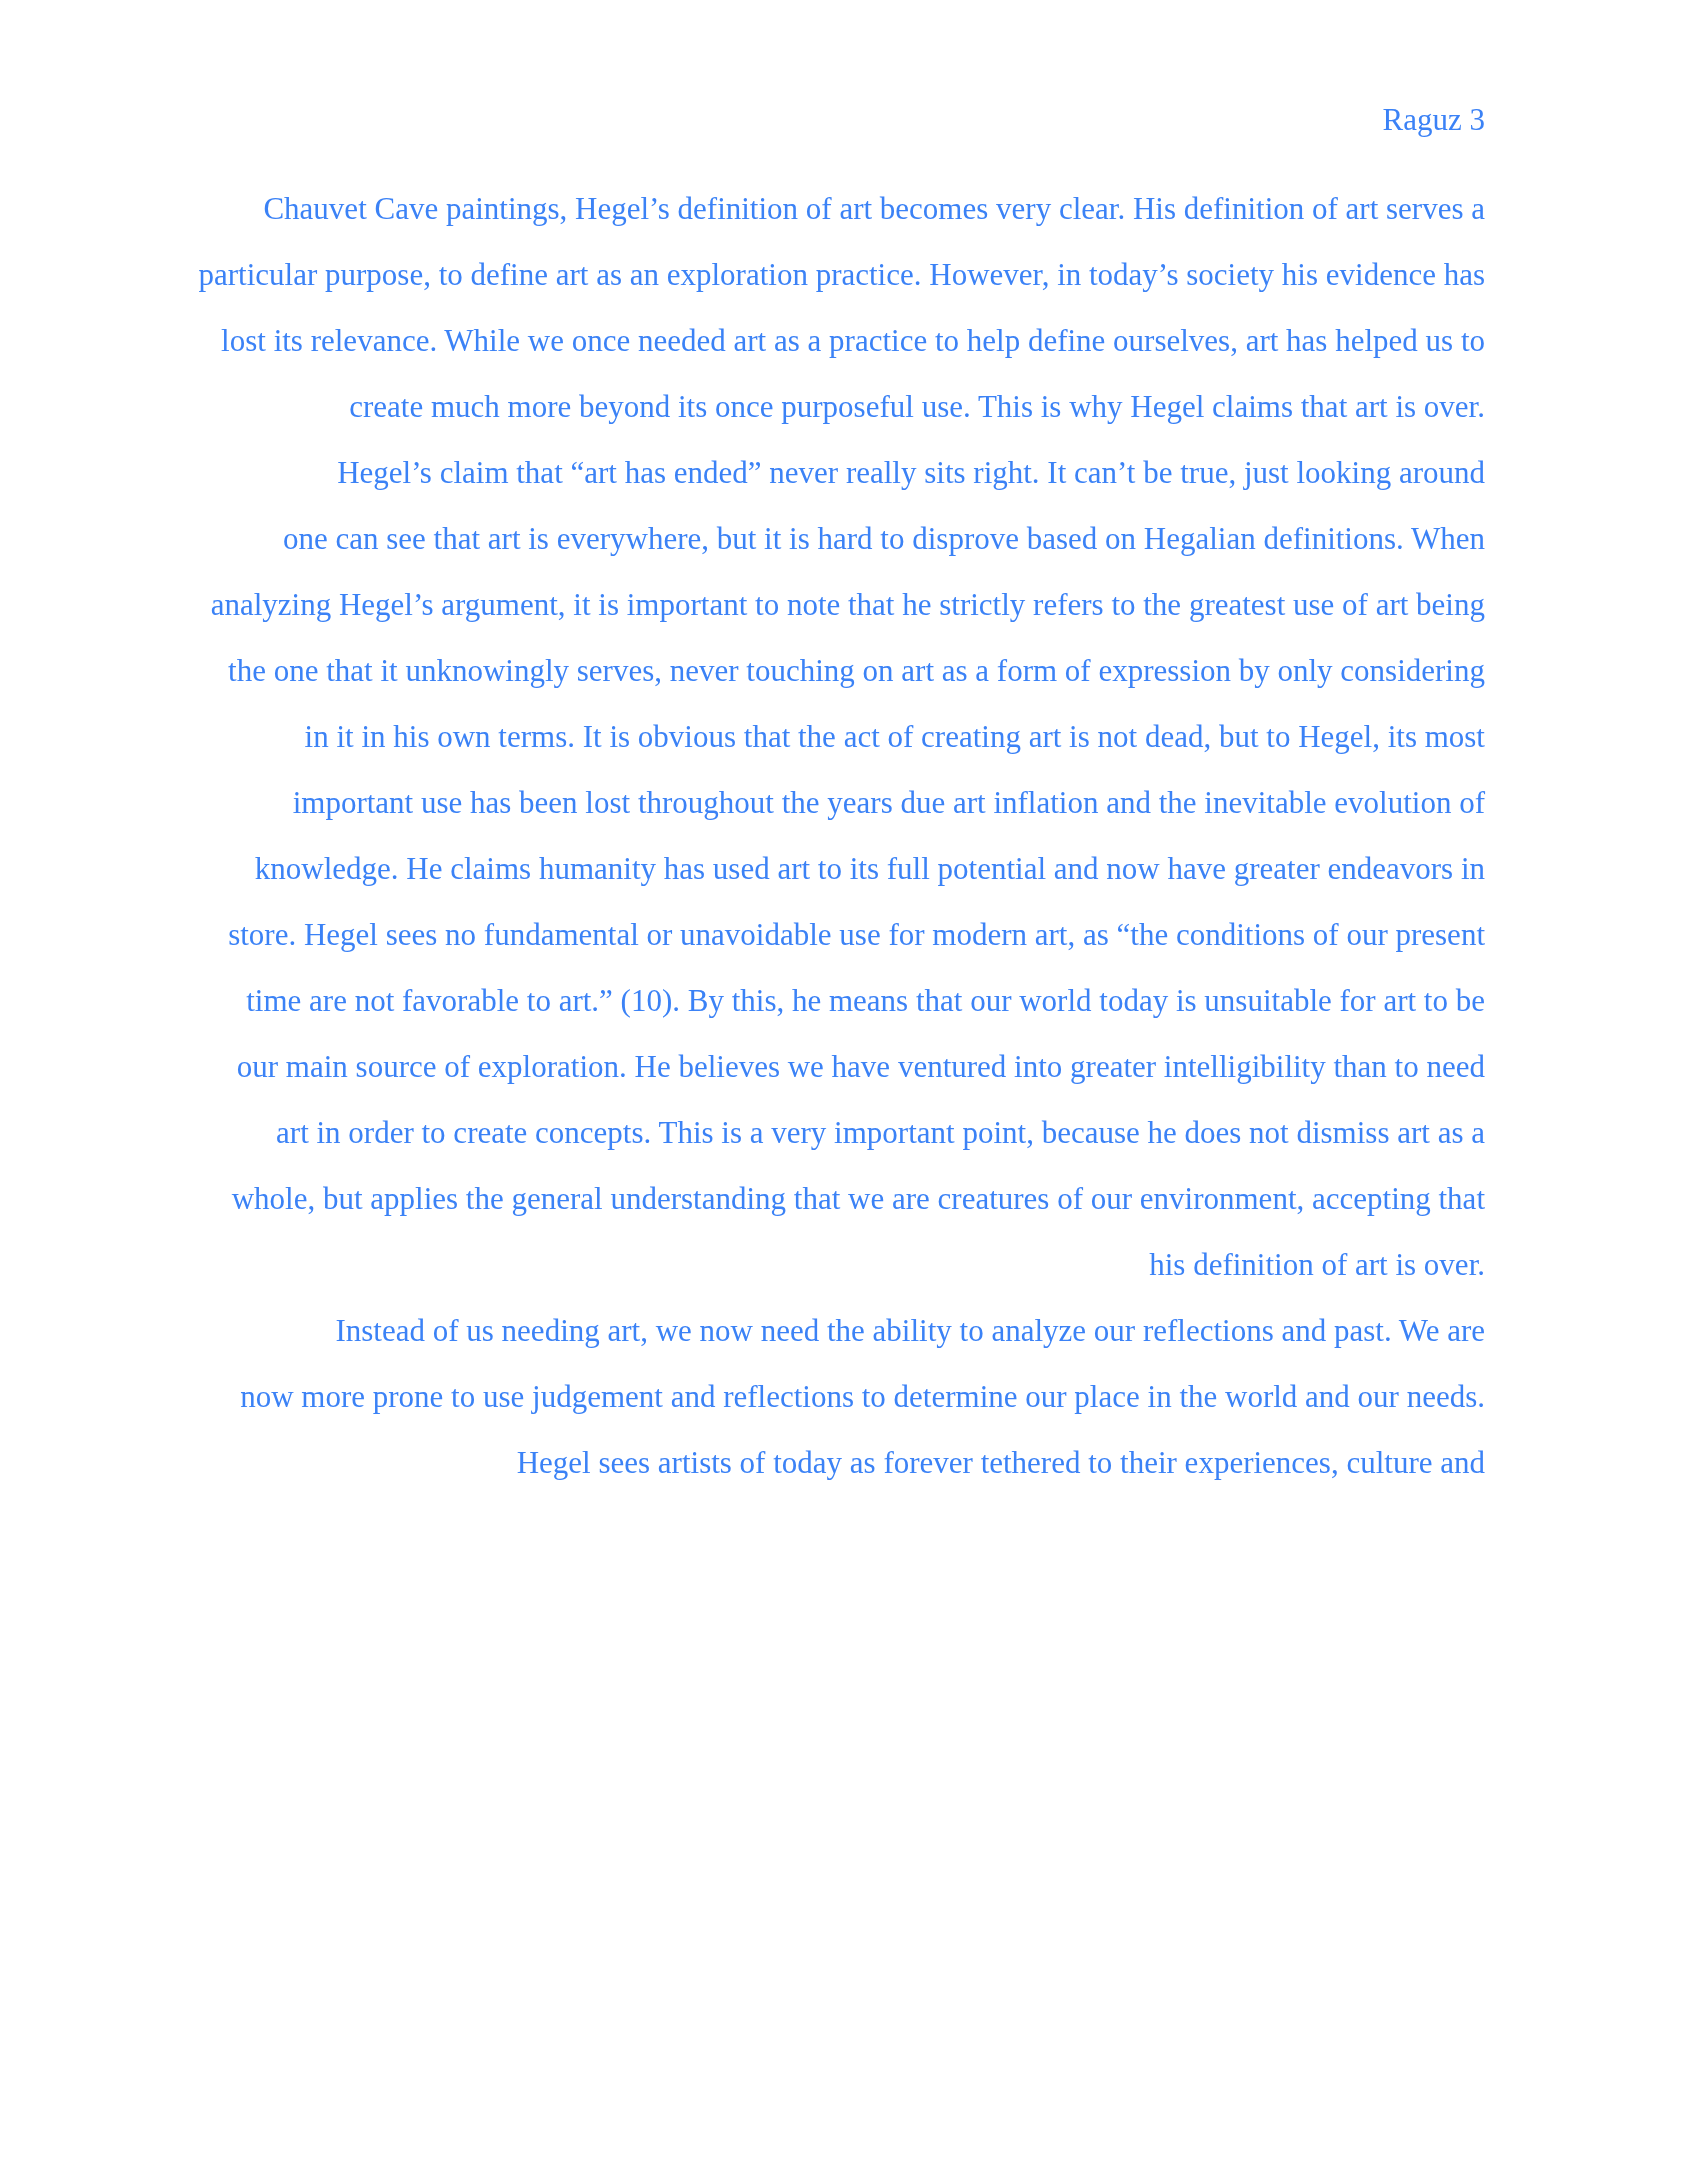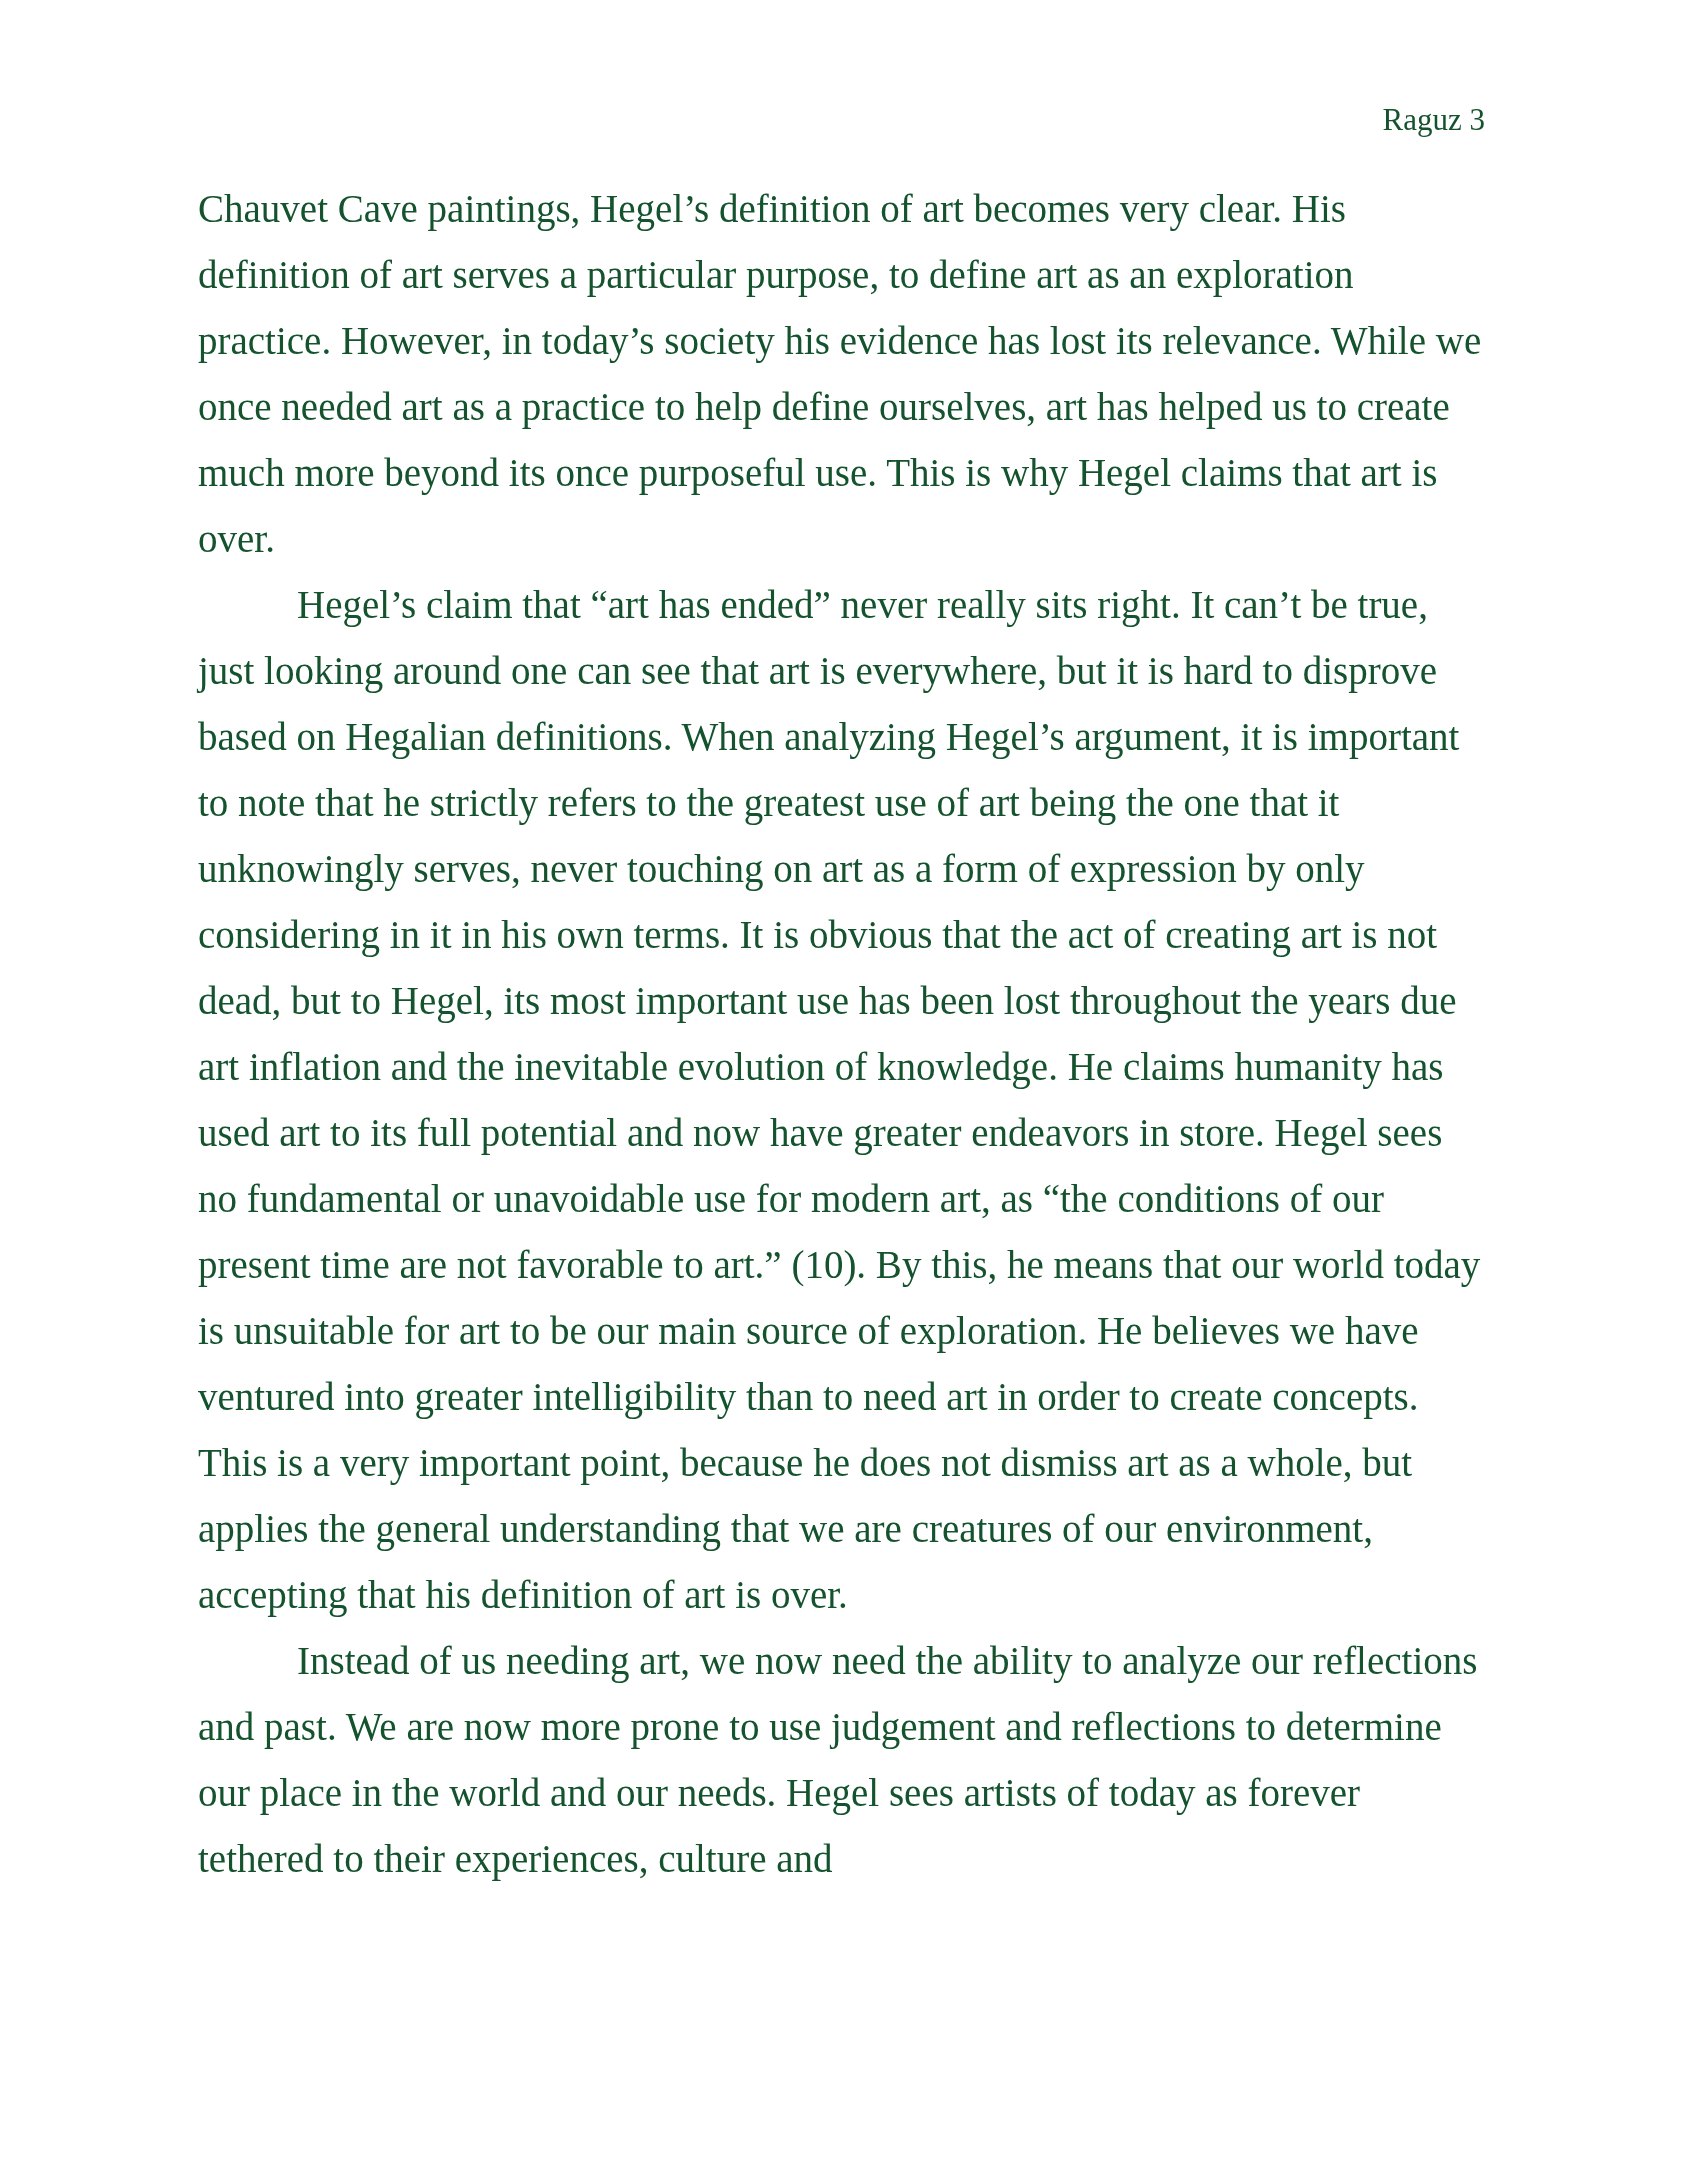--- a/index.html
+++ b/index.html
@@ -7,41 +7,41 @@
     padding: 0;
     background: #ffffff;
   }
   .page {
     position: relative;
     width: 1683px;
     height: 2178px;
     background: #ffffff;
     box-sizing: border-box;
     font-family: "Liberation Serif", "DejaVu Serif", serif;
-    color: #14532d;
+    color: #3b82f6;
     overflow: hidden;
     padding-left: 8px;
   }
   .running-header {
     position: absolute;
     top: 87px;
     left: 198px;
     right: 198px;
     text-align: right;
     font-size: 31px;
     line-height: 66px;
   }
   .body-text {
     position: absolute;
     top: 176px;
     left: 198px;
     width: 1287px;
-    font-size: 39px;
+    font-size: 31px;
     line-height: 66px;
-    text-align: left;
+    text-align: right;
   }
   .para {
     margin: 0;
     padding: 0;
   }
   .para.indent {
     text-indent: 99px;
   }
 </style>
 </head>

